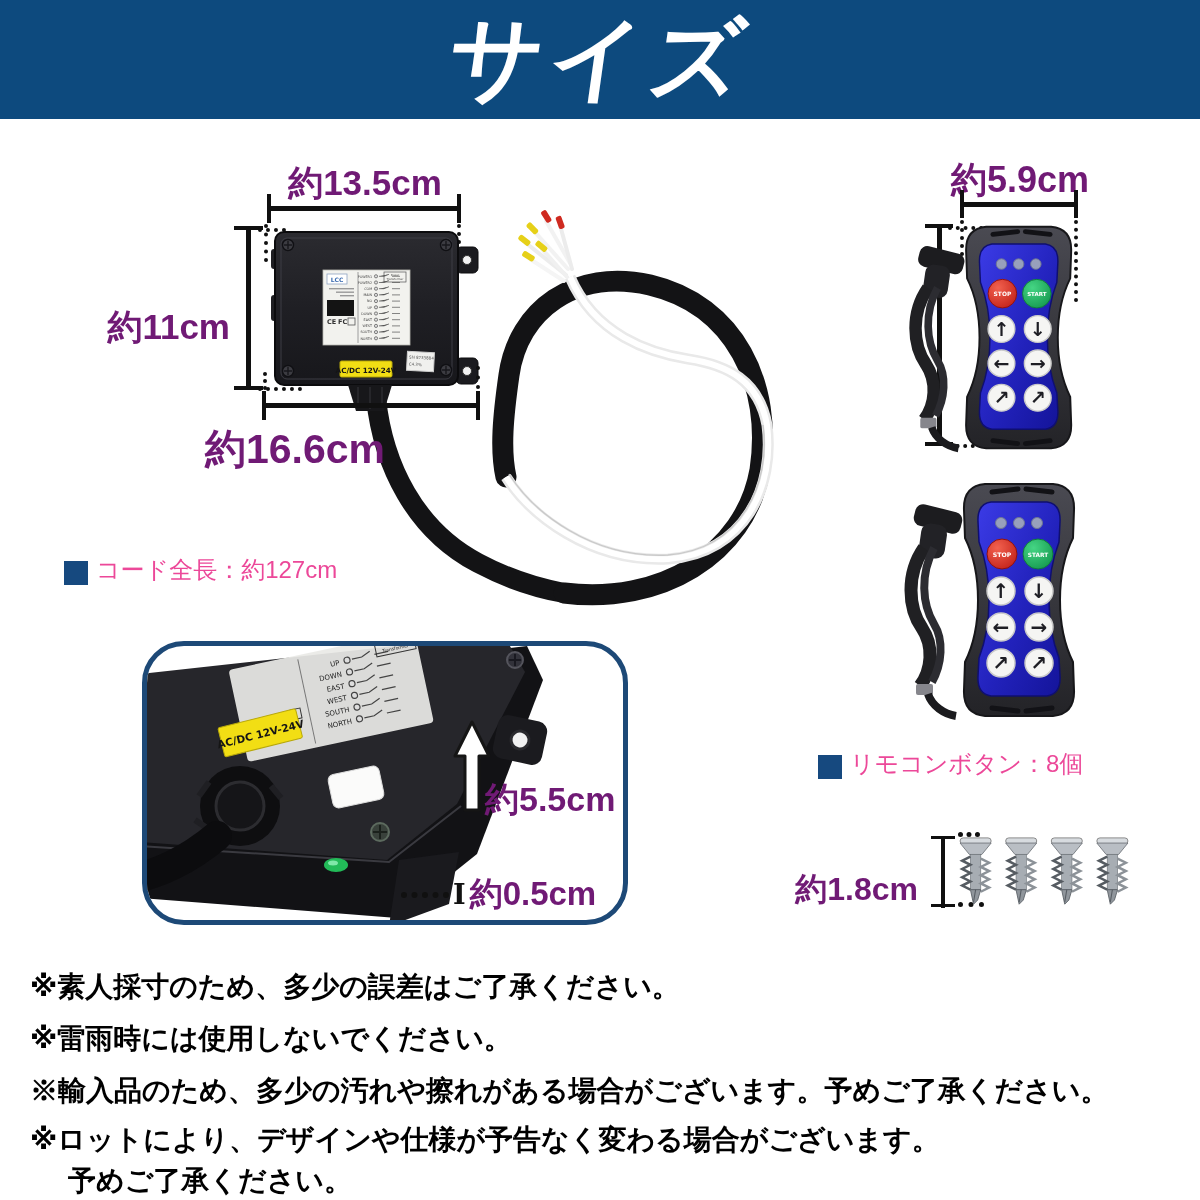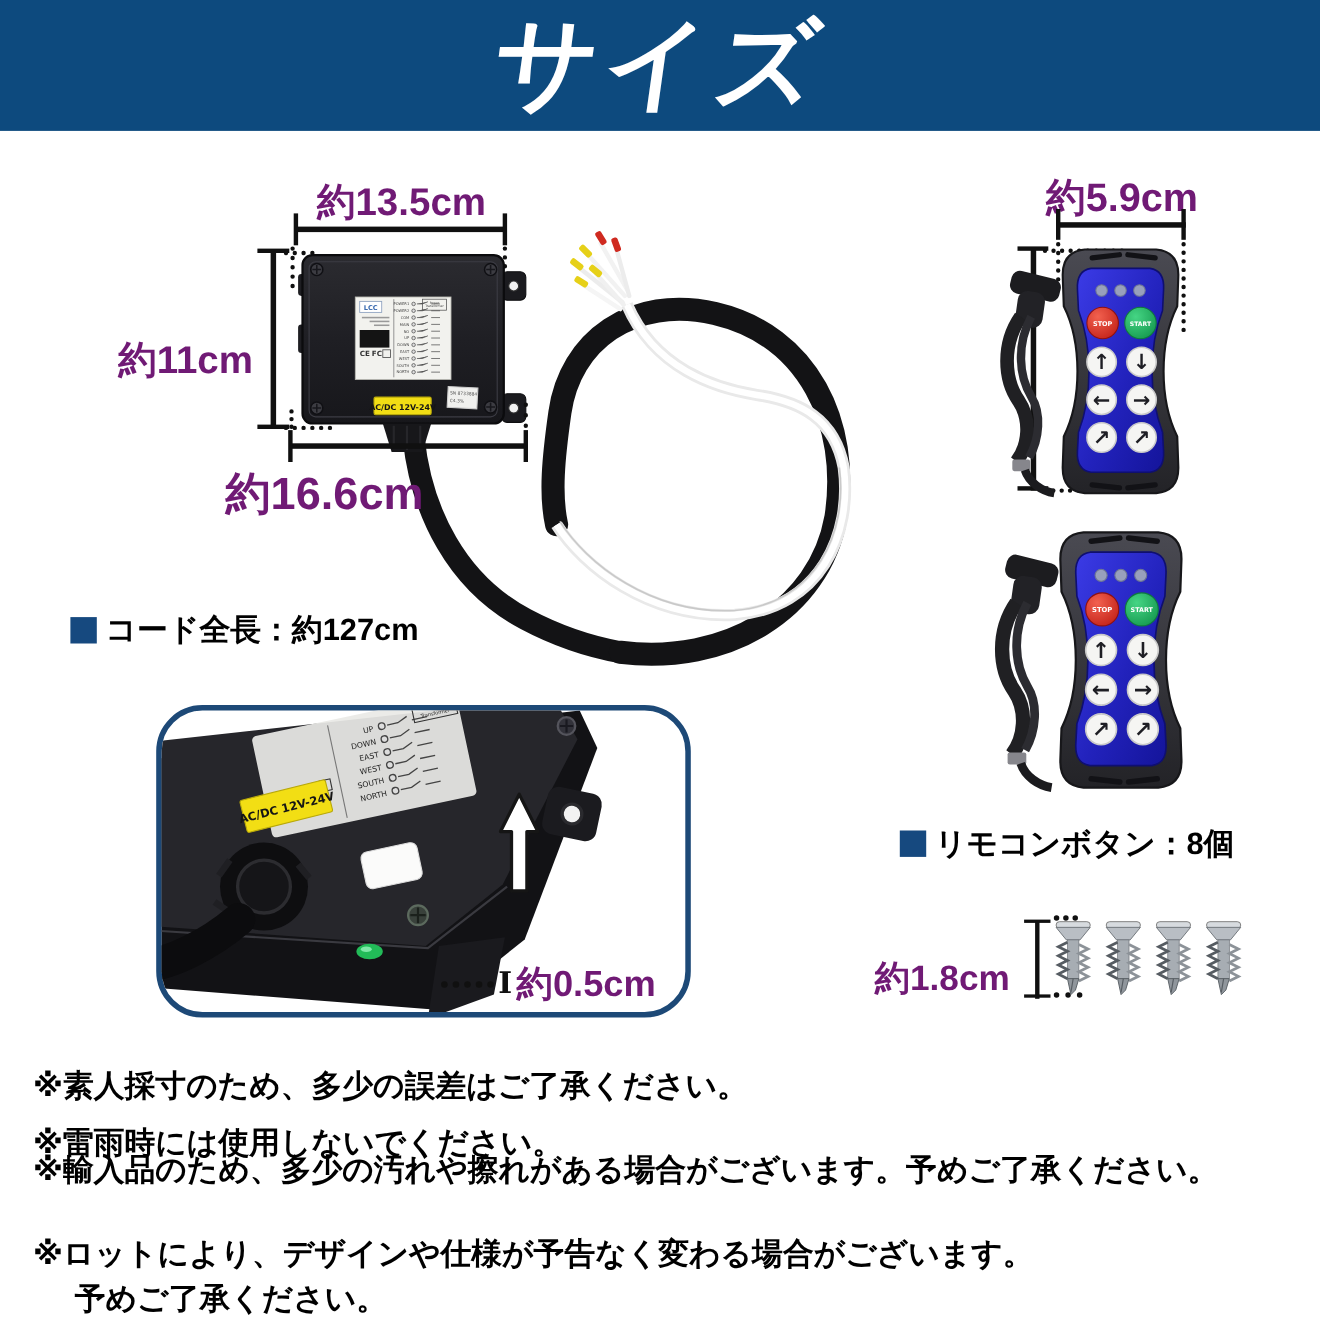--- a/index.html
+++ b/index.html
@@ -6,21 +6,21 @@
   .canvas{position:relative;width:1200px;height:1200px;background:#fff;overflow:hidden;
           font-family:"Liberation Sans","DejaVu Sans",sans-serif;color:#111;}
   .header{position:absolute;left:0;top:0;width:1200px;height:119px;background:#0d4a7e;}
   .header .title{display:block;width:100%;text-align:center;line-height:116px;
      font-size:92px;font-weight:bold;color:#fff;transform:skewX(-8deg);letter-spacing:6px;}
   .dim{position:absolute;font-weight:bold;color:#701a75;white-space:nowrap;}
   .bar{position:absolute;background:#101010;}
   .dotv{position:absolute;width:0;border-left:4px dotted #101010;}
   .doth{position:absolute;height:0;border-top:4px dotted #101010;}
   .bullet{position:absolute;width:24px;height:24px;background:#16497f;}
-  .hdg{position:absolute;font-weight:bold;font-size:28px;color:#000000;white-space:nowrap;}
+  .hdg{position:absolute;font-weight:normal;font-size:24px;color:#ec4899;white-space:nowrap;}
   .frame{position:absolute;left:142px;top:641px;width:476px;height:274px;border:5px solid #1d4977;
          border-radius:42px;background:#fff;overflow:hidden;}
   .note{position:absolute;left:30px;font-weight:bold;font-size:28px;color:#000000;white-space:nowrap;}
   .fl-row{position:absolute;display:flex;align-items:center;gap:4px;}
   .fl-dots{width:48px;height:0;border-top:6px dotted #101010;}
   .fl-tick{font-family:"DejaVu Serif","Liberation Serif",serif;font-weight:bold;font-size:27px;line-height:27px;}
   svg{position:absolute;overflow:visible;}
   text{font-family:"DejaVu Sans","Liberation Sans",sans-serif;}
 </style>
 </head>
@@ -316,20 +316,21 @@
       <ellipse cx="186" cy="217" rx="5" ry="2.5" fill="#7fe8a8"></ellipse>
       <g>
         <circle cx="368" cy="14" r="8" fill="#32323a" stroke="#54545c" stroke-width="2"></circle>
         <path d="M 362,14 h12 M 368,8 v12" stroke="#191920" stroke-width="2"></path>
         <circle cx="233" cy="186" r="9" fill="#39413b" stroke="#5c6a5e" stroke-width="2"></circle>
         <path d="M 226,186 h14 M 233,179 v14" stroke="#1b211c" stroke-width="2"></path>
       </g>
 
       <path d="M 318,164 L 318,110 L 308,110 L 325,76 L 342,110 L 332,110 L 332,164 Z" fill="#ffffff" stroke="#151515" stroke-width="3" stroke-linejoin="round"></path>
     </svg>
+    <div class="dim" style="left:338px;top:131px;font-size:34px;">約5.5cm</div>
     <div class="fl-row" style="left:254px;top:226px;">
       <span class="fl-dots"></span>
       <span class="fl-tick">I</span>
       <span class="dim" style="position:static;font-size:33px;">約0.5cm</span>
     </div>
   </div>
 
   <svg style="left:900px;top:478px;" width="178" height="248" viewBox="0 0 178 248">
     <use href="#strapG"></use>
     <use href="#remoteBody"></use>
@@ -368,17 +369,17 @@
       </g>
     </defs>
     <use href="#screwDef" x="0" y="2"></use>
     <use href="#screwDef" x="44" y="2"></use>
     <use href="#screwDef" x="88" y="2"></use>
     <use href="#screwDef" x="132" y="2"></use>
   </svg>
 
   <div class="note" style="top:968px;">※素人採寸のため、多少の誤差はご了承ください。</div>
   <div class="note" style="top:1020px;">※雷雨時には使用しないでください。</div>
-  <div class="note" style="top:1045px;">※輸入品のため、多少の汚れや擦れがある場合がございます。予めご了承ください。</div>
+  <div class="note" style="top:1072px;font-family:Liberation Mono, monospace;">※輸入品のため、多少の汚れや擦れがある場合がございます。予めご了承ください。</div>
   <div class="note" style="top:1121px;">※ロットにより、デザインや仕様が予告なく変わる場合がございます。</div>
   <div class="note" style="top:1162px;left:68px;">予めご了承ください。</div>
 
 </div>
 
 </body></html>

